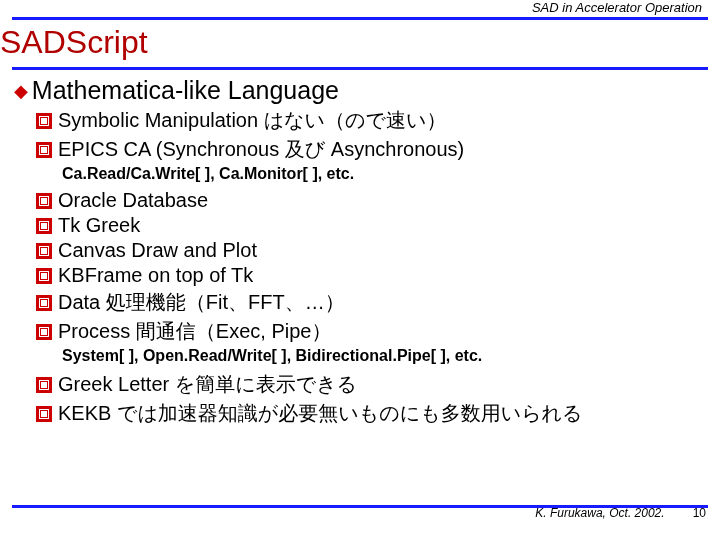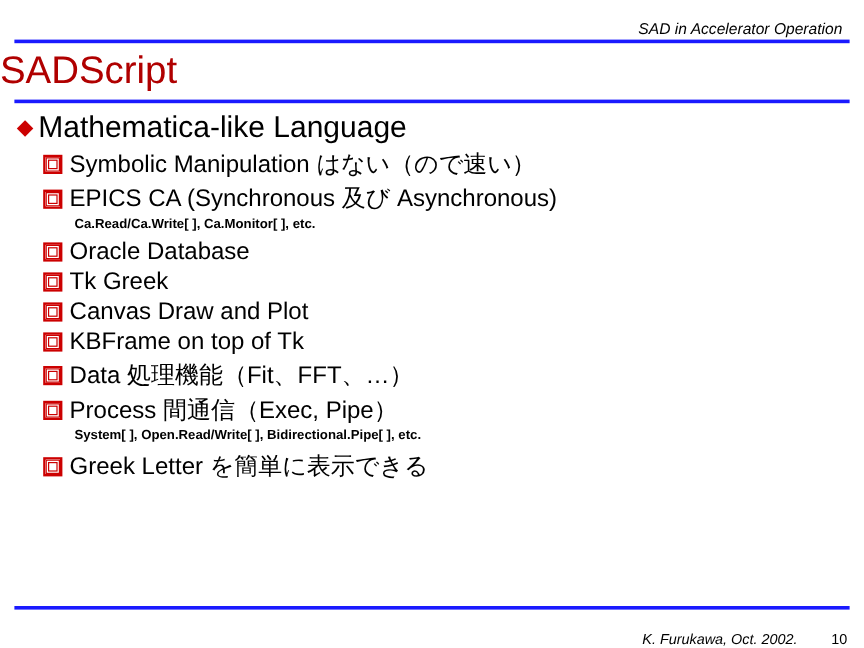--- a/index.html
+++ b/index.html
@@ -9,21 +9,21 @@
     height: 540px;
     font-family: Arial, "Helvetica Neue", "Hiragino Sans", "Meiryo", sans-serif;
     background: #fff;
     position: relative;
     overflow: hidden;
   }
   .header-right {
     text-align: right;
     font-style: italic;
     font-size: 13px;
-    padding: 16px 18px 2px 0;
+    padding: 0 18px 2px 0;
   }
   .hr-top {
     border: none;
     border-top: 3px solid #1a1aff;
     margin: 0 12px 2px 12px;
   }
   .title {
     color: #b00000;
     font-size: 32px;
     font-weight: normal;
@@ -69,27 +69,27 @@
     box-shadow: inset 0 0 0 1px #cc0000;
     position: relative;
   }
   .square-outline::after{
     content:"";
     position:absolute;
     left:2px; top:2px; right:2px; bottom:2px;
     border:1px solid #cc0000;
   }
   .lvl3 {
-    font-size: 11px;
+    font-size: 16px;
     font-weight: bold;
     margin: 2px 0 6px 48px;
   }
   .footer {
     position: absolute;
-    bottom: 0;
+    bottom: 20px;
     right: 14px;
     font-size: 12px;
     font-style: italic;
     display: flex;
     align-items: baseline;
     gap: 28px;
   }
   .footer .pagenum {
     font-style: normal;
   }
@@ -152,20 +152,24 @@
     <span class="square-outline"></span>
     <span>Process 間通信（Exec, Pipe）</span>
   </div>
 
   <div class="lvl3">System[ ], Open.Read/Write[ ], Bidirectional.Pipe[ ], etc.</div>
 
   <div class="lvl2">
     <span class="square-outline"></span>
     <span>Greek Letter を簡単に表示できる</span>
   </div>
+  <div class="lvl2">
+    <span class="square-outline"></span>
+    <span>KEKB では加速器知識が必要無いものにも多数用いられる</span>
+  </div>
 
 </div>
 
 <hr class="hr-bottom">
 <div class="footer">
   <span>K. Furukawa, Oct. 2002.</span>
   <span class="pagenum">10</span>
 </div>
 
 </body></html>

